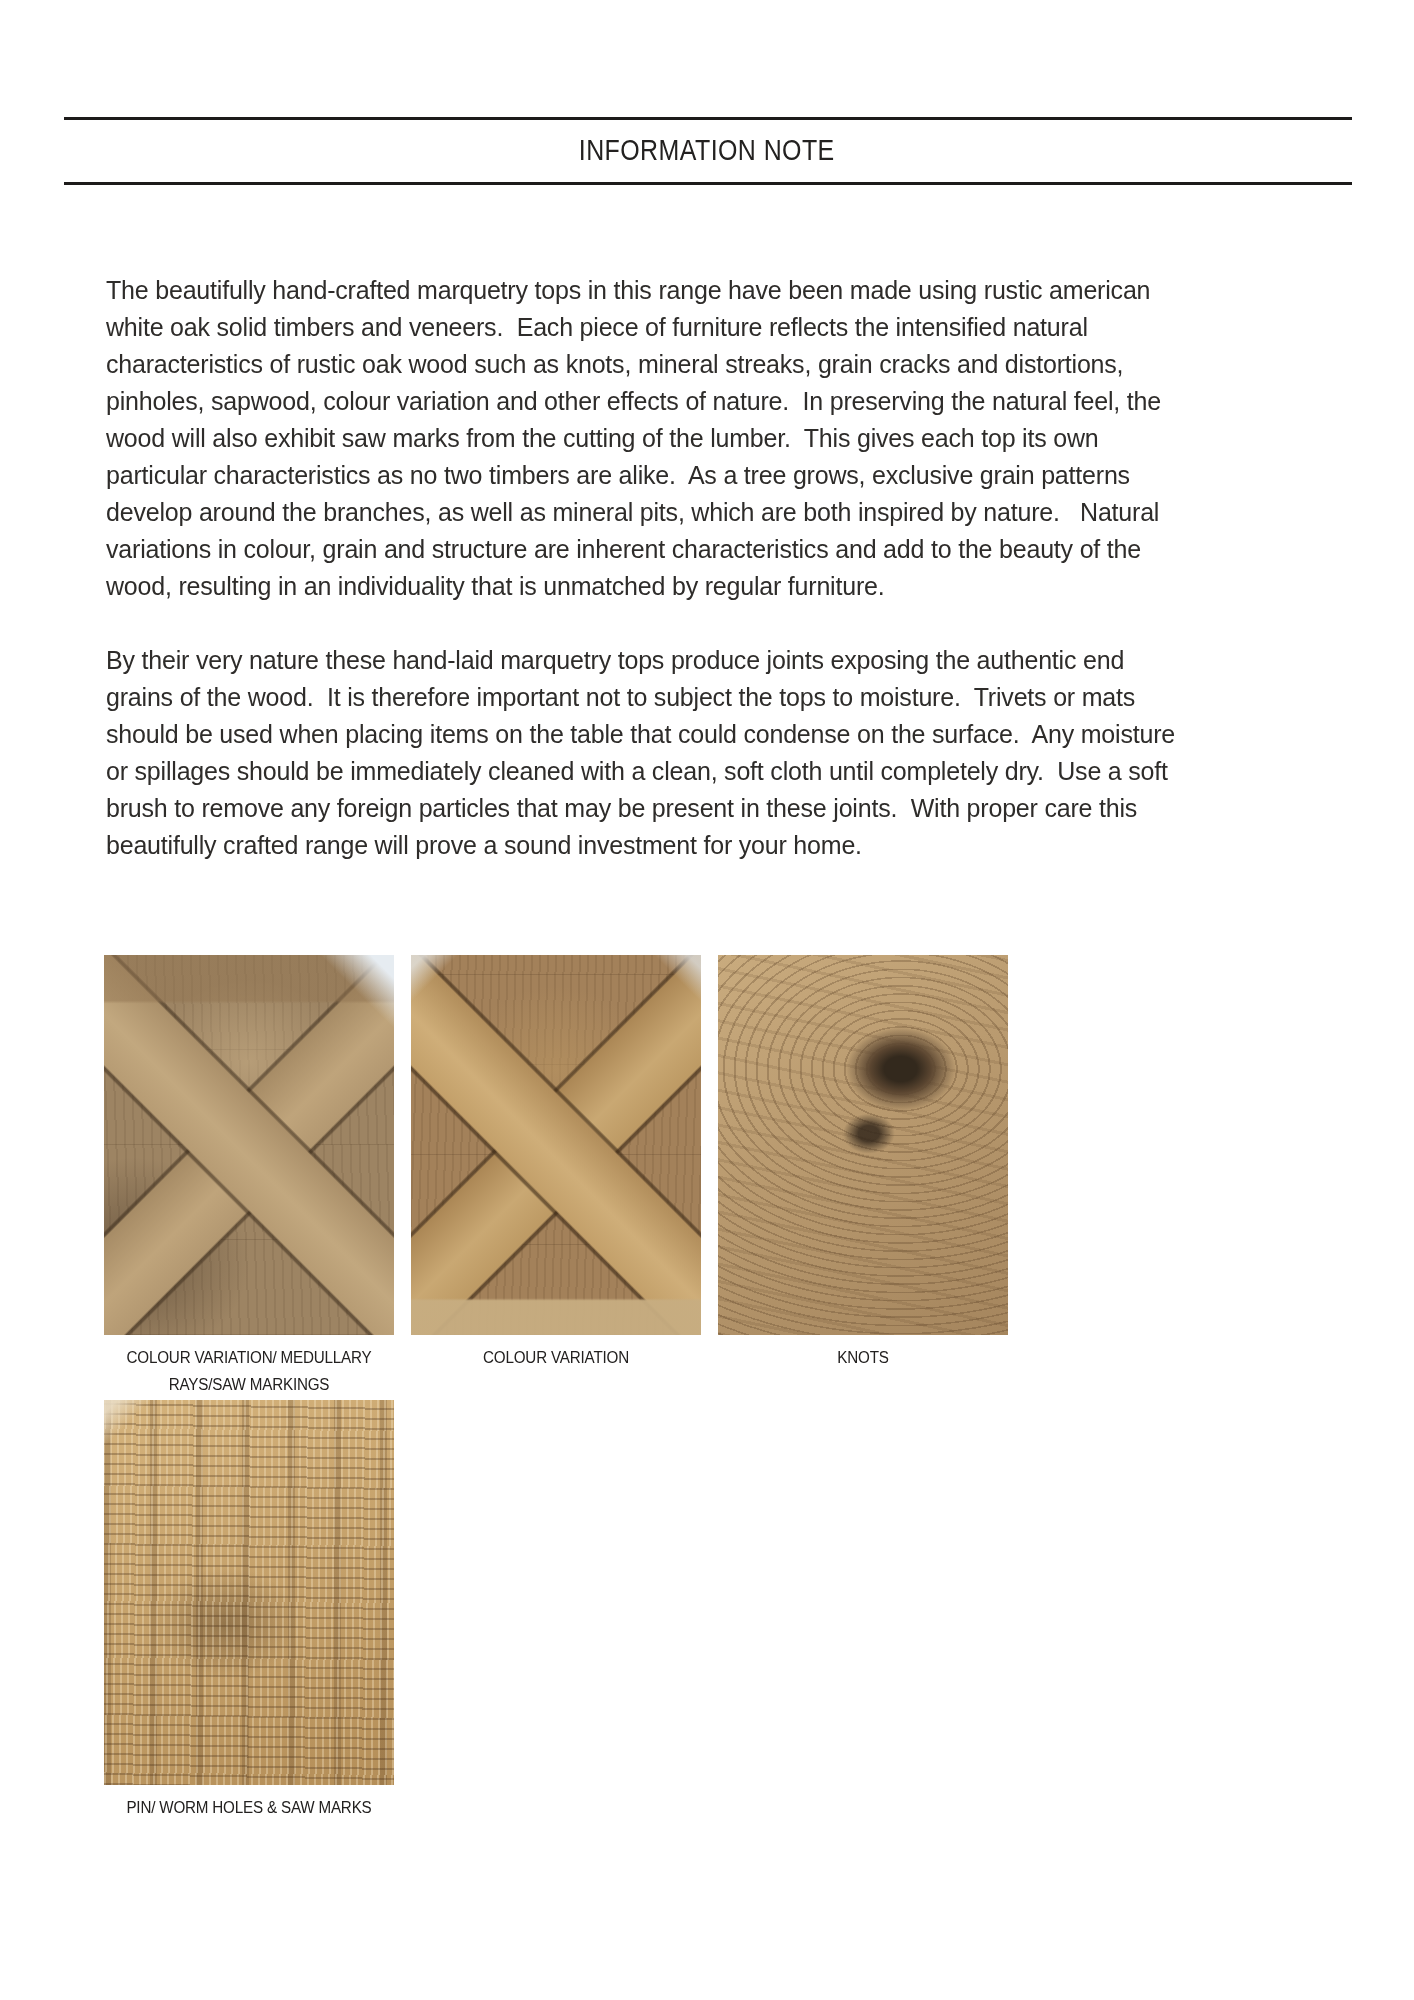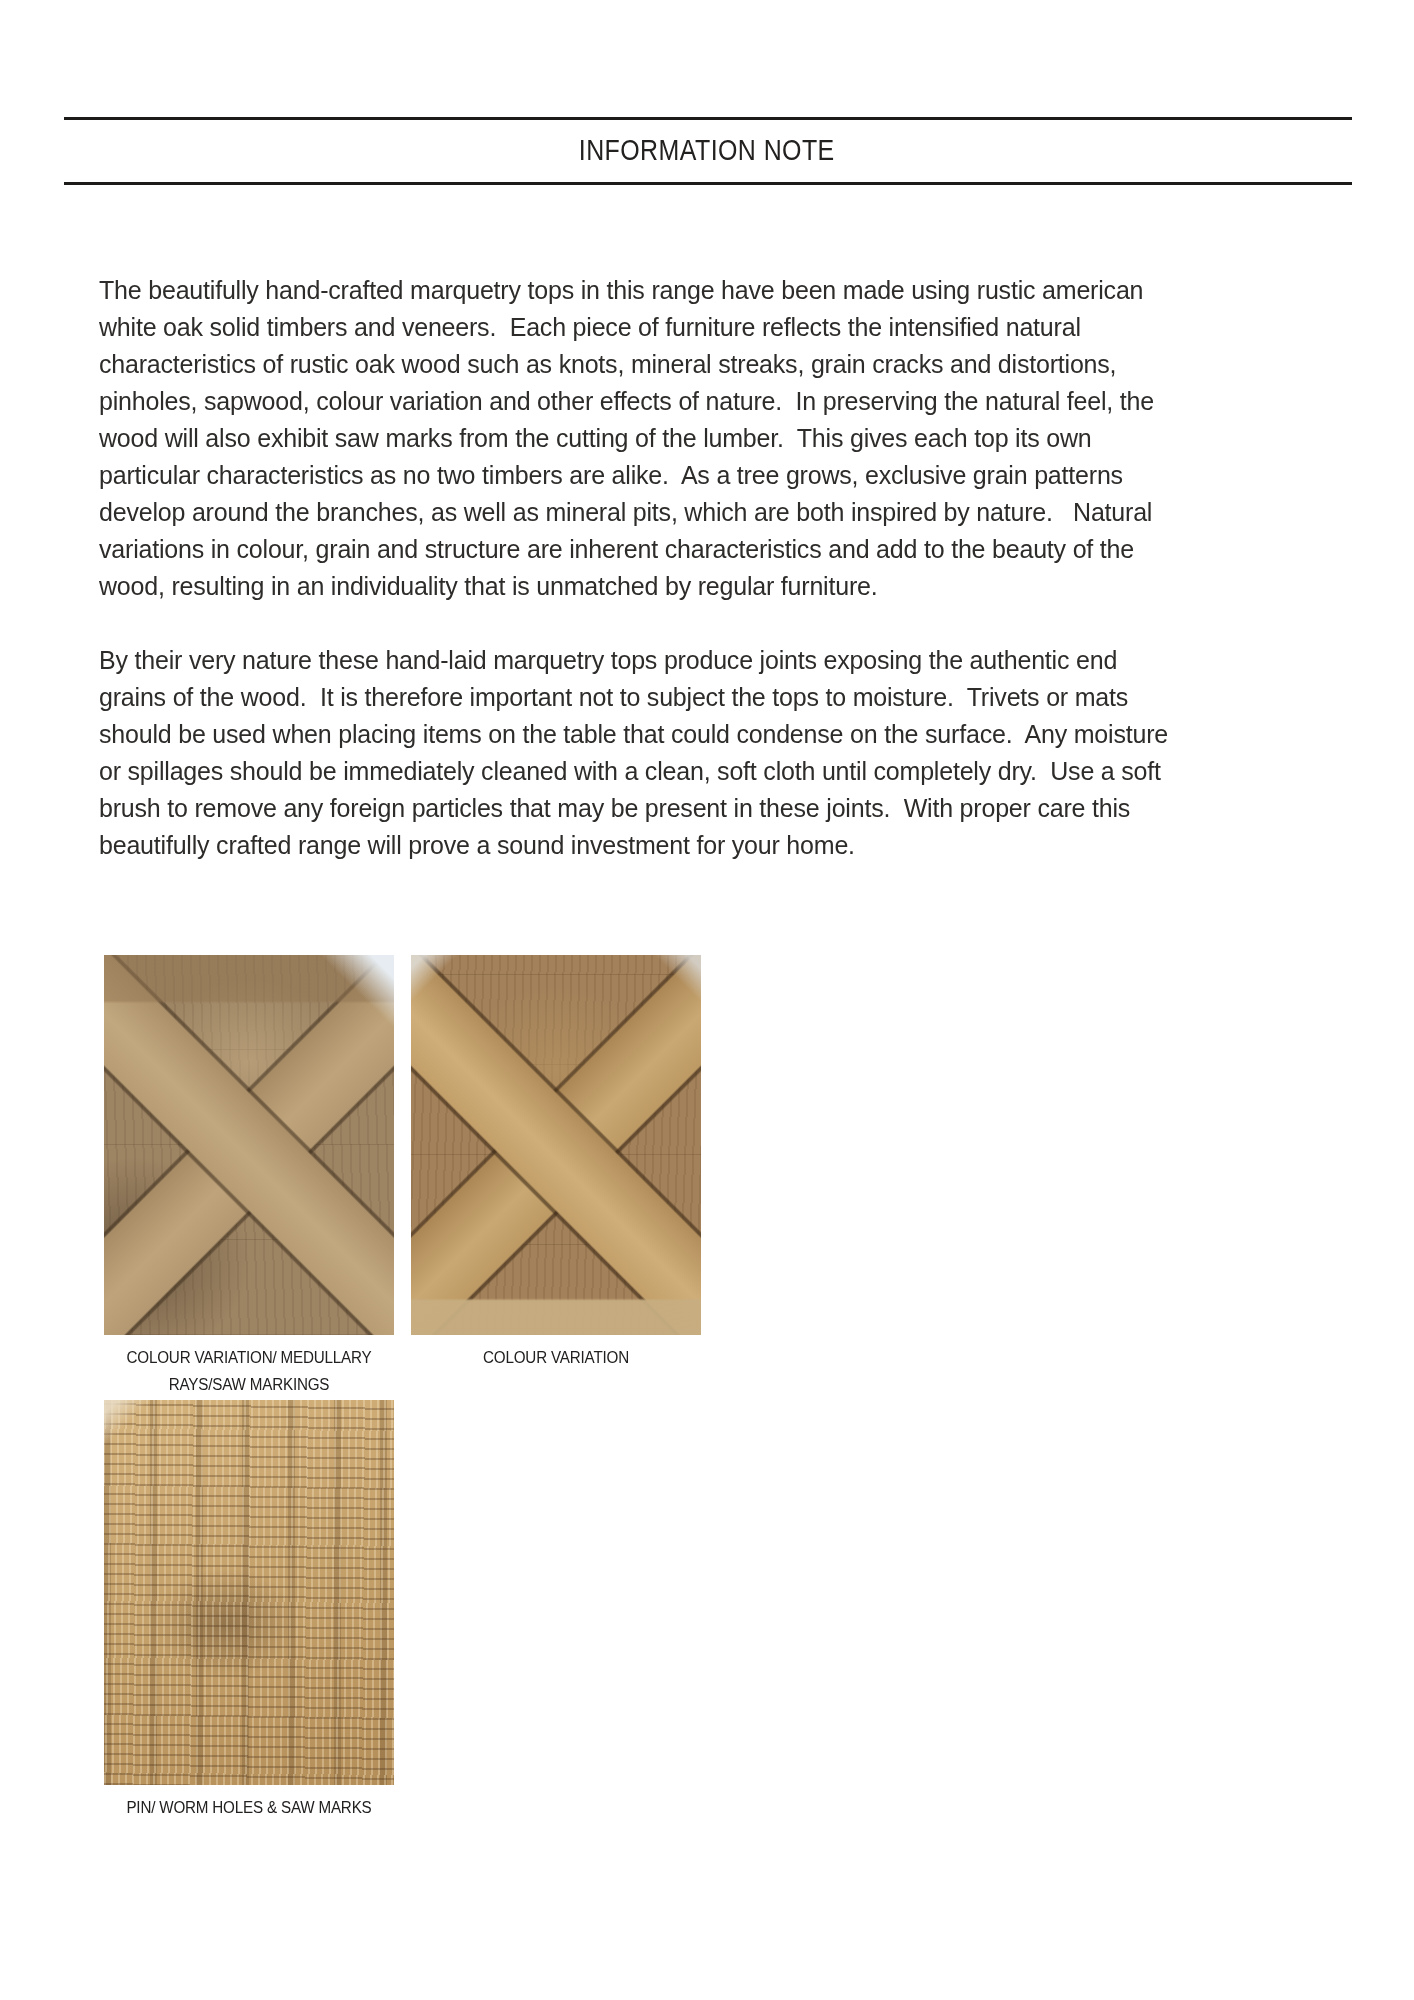--- a/index.html
+++ b/index.html
@@ -21,21 +21,21 @@
   .rule{position:absolute;left:64px;width:1288px;height:3px;background:var(--rule-color);}
   #rule-top{top:117px;}
   #rule-bottom{top:182px;}
   h1.title{
     position:absolute;top:122px;left:0;right:0;margin:0;
     text-align:center;font-size:29px;font-weight:400;line-height:56px;
     color:var(--ink);
   }
   h1.title .cond{display:inline-block;transform:scaleX(.86);transform-origin:50% 50%;letter-spacing:.5px;}
   .bodycopy{
-    position:absolute;left:99px;top:272px;width:1195px;
+    position:absolute;left:106px;top:272px;width:1195px;
     font-size:25px;line-height:37px;letter-spacing:-0.2px;
     color:var(--body-ink);
   }
   .bodycopy p{margin:0;white-space:pre-wrap;}
   .bodycopy p + p{margin-top:37px;}
 
   .figrow{position:absolute;left:104px;display:flex;gap:17px;}
   #figrow-1{top:955px;justify-content:space-between;}
   #figrow-2{top:1400px;gap:22px;}
   figure{margin:0;width:290px;}
@@ -157,20 +157,24 @@
 <div class="figrow" id="figrow-1">
   <figure>
     <div class="photo fig-xgrey"></div>
     <figcaption>COLOUR VARIATION/ MEDULLARY
 RAYS/SAW MARKINGS</figcaption>
   </figure>
   <figure>
     <div class="photo fig-xwarm"></div>
     <figcaption>COLOUR VARIATION</figcaption>
   </figure>
+  <figure>
+    <div class="photo fig-knots"></div>
+    <figcaption>KNOTS</figcaption>
+  </figure>
 </div>
 
 <div class="figrow" id="figrow-2">
   <figure>
     <div class="photo fig-worm"></div>
     <figcaption>PIN/ WORM HOLES &amp; SAW MARKS</figcaption>
   </figure>
 </div>
 
 </body></html>

